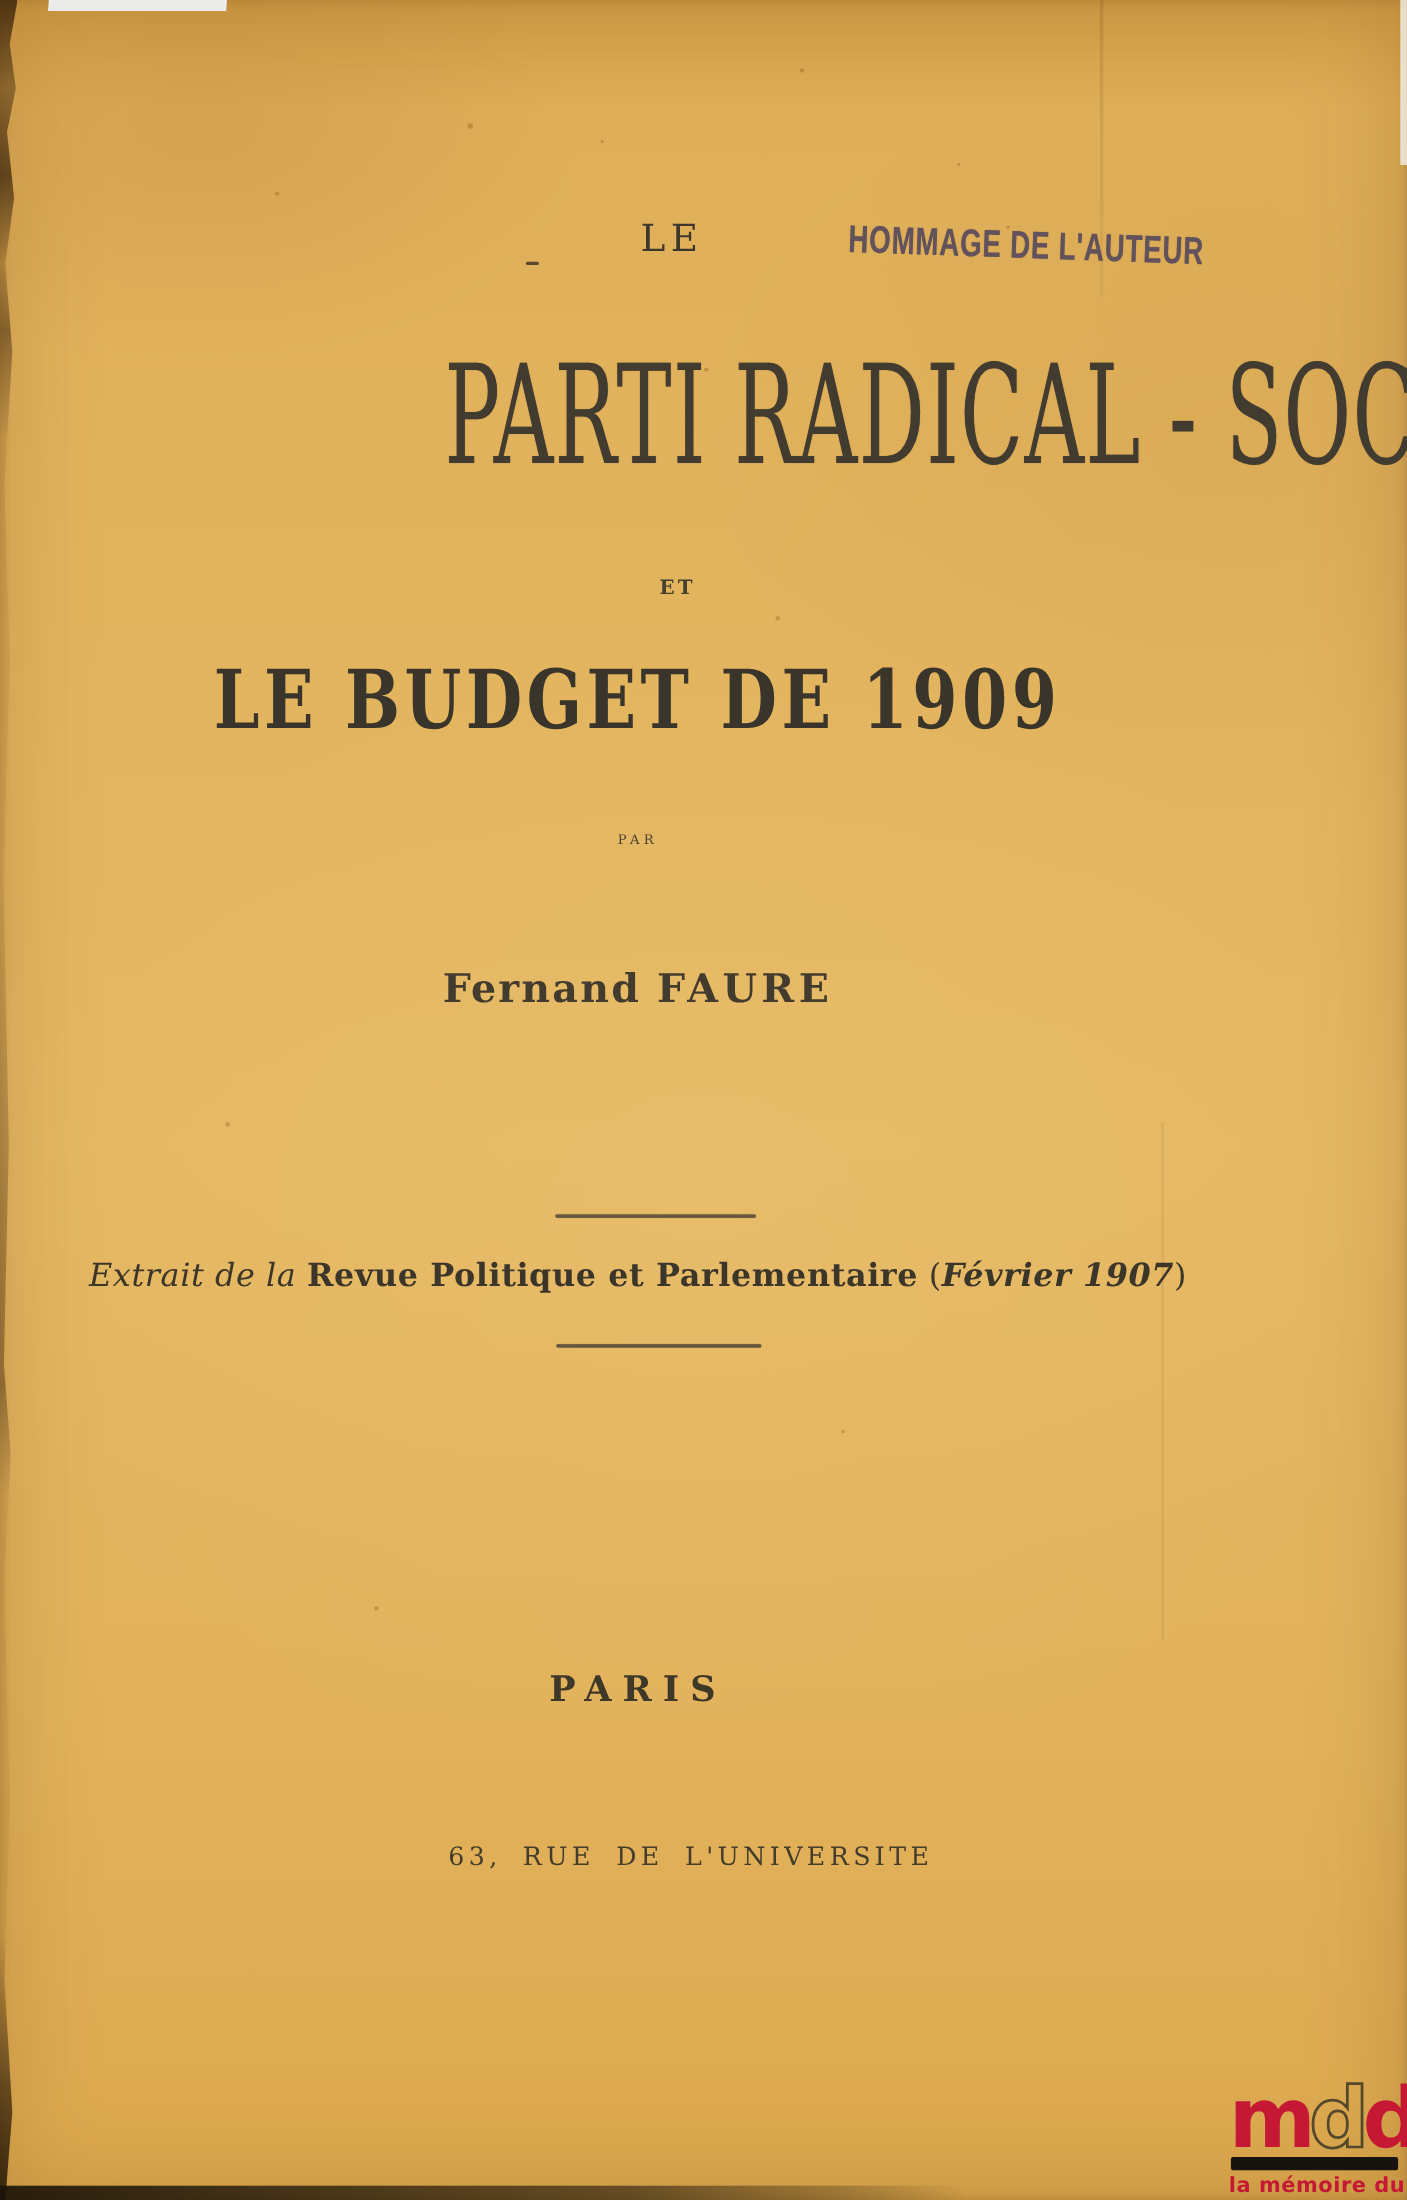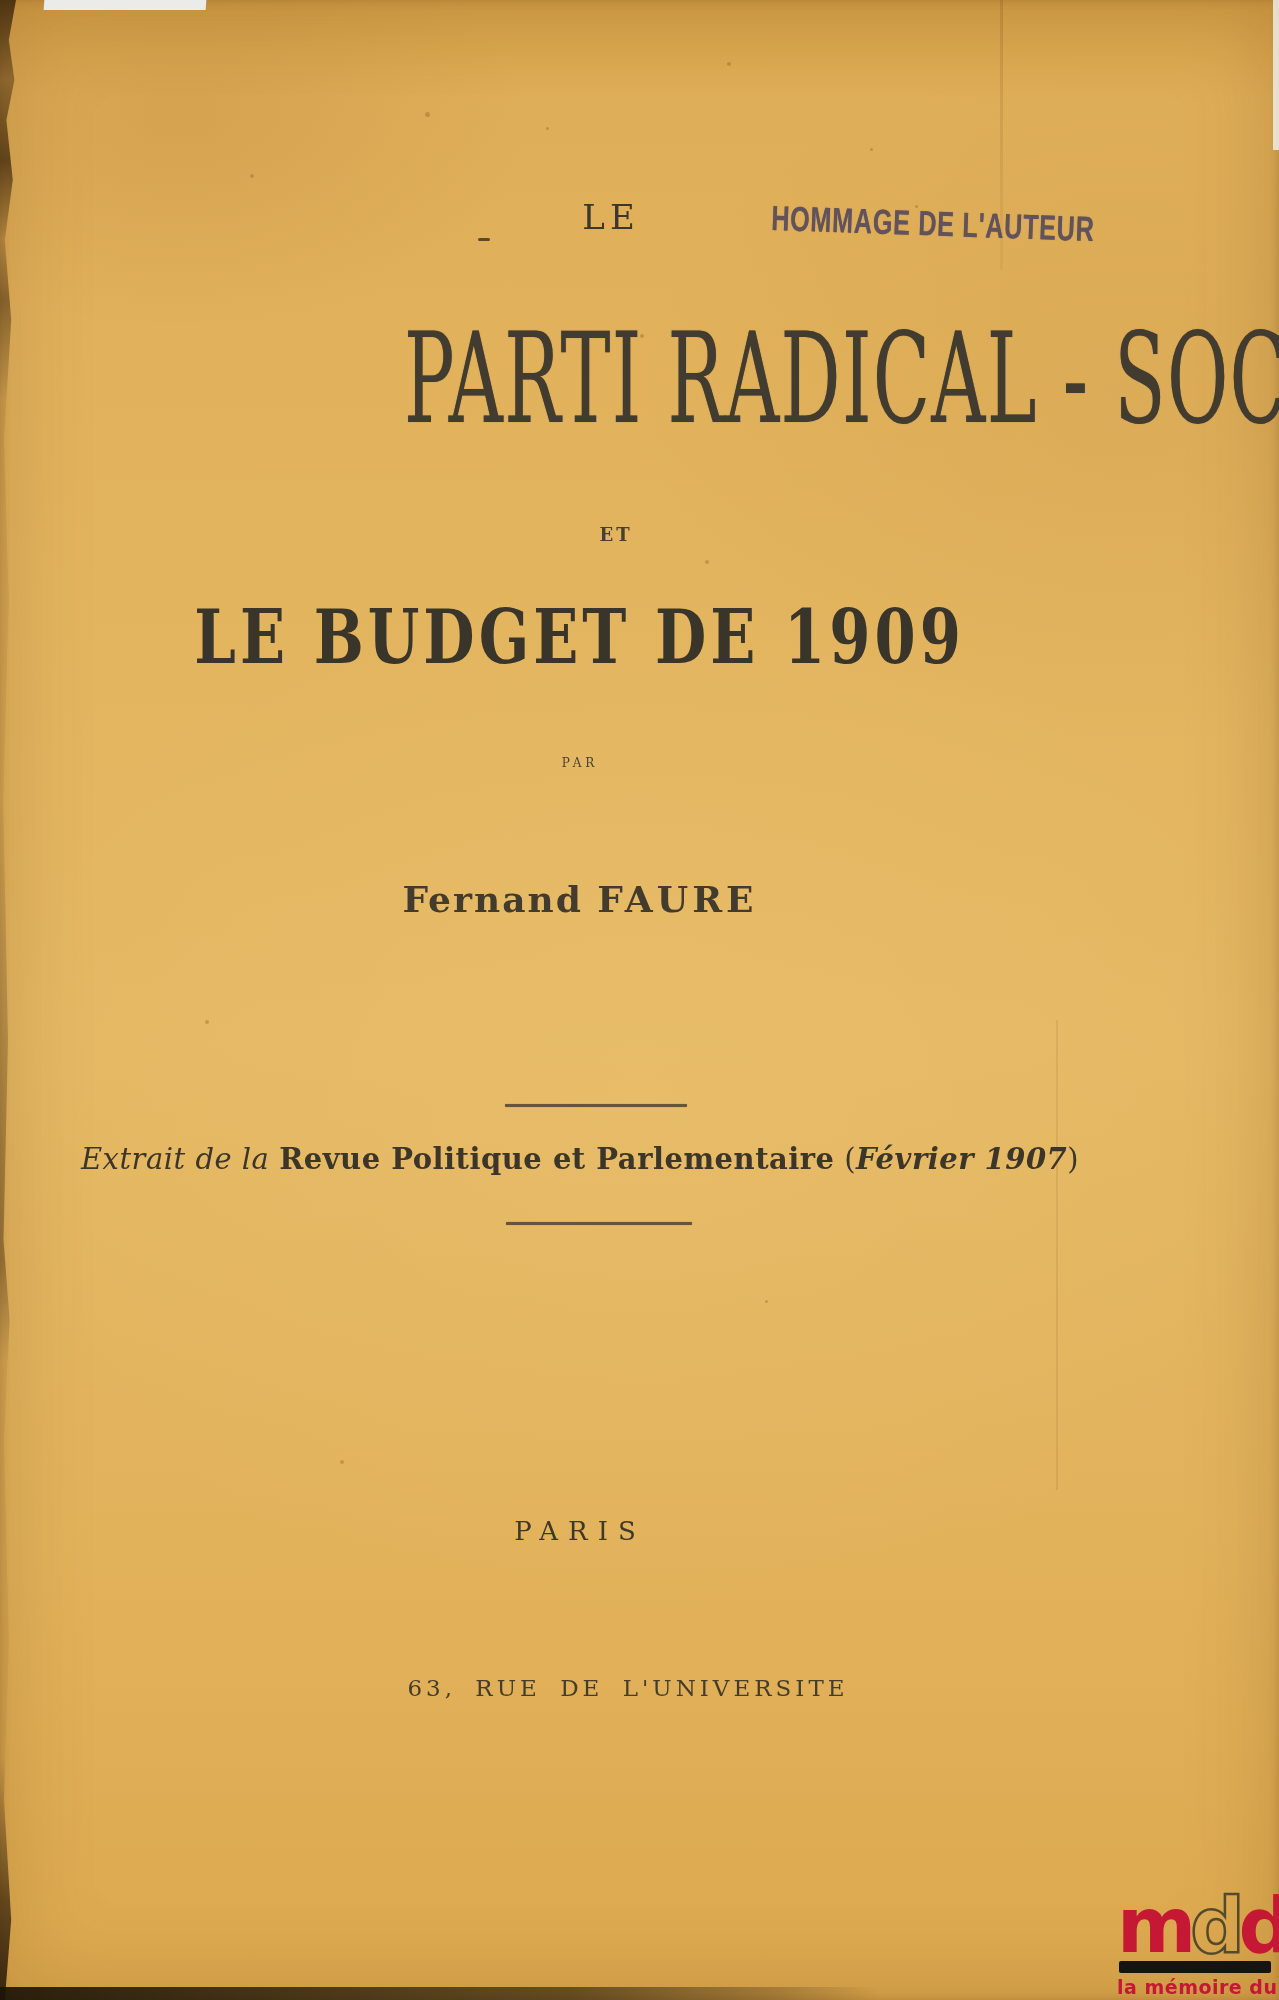--- a/index.html
+++ b/index.html
@@ -56,21 +56,21 @@
   .author{top:845px;font-size:36px;font-weight:bold;letter-spacing:2px;color:#433c2e;margin-top:33px;}
   .author .surname{letter-spacing:4px;}
   .rule{position:absolute;height:3px;background:#4d4536;opacity:0.85;border-radius:1px;
     box-shadow:0 0 1px rgba(77,69,54,0.8);}
   .rule-top{left:505px;top:1104px;width:182px;}
   .rule-bottom{left:506px;top:1222px;width:186px;}
   .extrait{top:1142px;font-size:29px;color:#3c362a;letter-spacing:0.5px;}
   .seg-italic{font-style:italic;}
   .seg-bold{font-weight:bold;}
   .seg-bold-italic{font-weight:bold;font-style:italic;}
-  .city{top:1516px;font-size:26px;letter-spacing:10px;font-weight:400;color:#3e3829;}
+  .city{top:1516px;font-size:32px;letter-spacing:10px;font-weight:700;color:#3e3829;}
   .publisher{top:1588px;font-size:31px;letter-spacing:2px;color:#413a2a;}
   .publisher .seg-italic{font-style:italic;}
   .address{top:1675px;font-size:23px;letter-spacing:4px;font-weight:500;color:#443d2c;word-spacing:8px;padding-left:48px;}
   
   .mdd{position:absolute;left:1117px;bottom:2px;width:158px;text-align:right;
     font-family:"DejaVu Sans","Liberation Sans",sans-serif;}
   .mdd-letters{font-size:76px;font-weight:bold;line-height:0.82;letter-spacing:-6px;white-space:nowrap;}
   .mdd-letters .solid{color:#c41834;}
   .mdd-letters .outline{color:transparent;-webkit-text-stroke:2.5px #55492c;}
   .mdd-bar{margin-top:4px;margin-left:2px;width:152px;height:12px;background:#17130e;border-radius:2px;}

